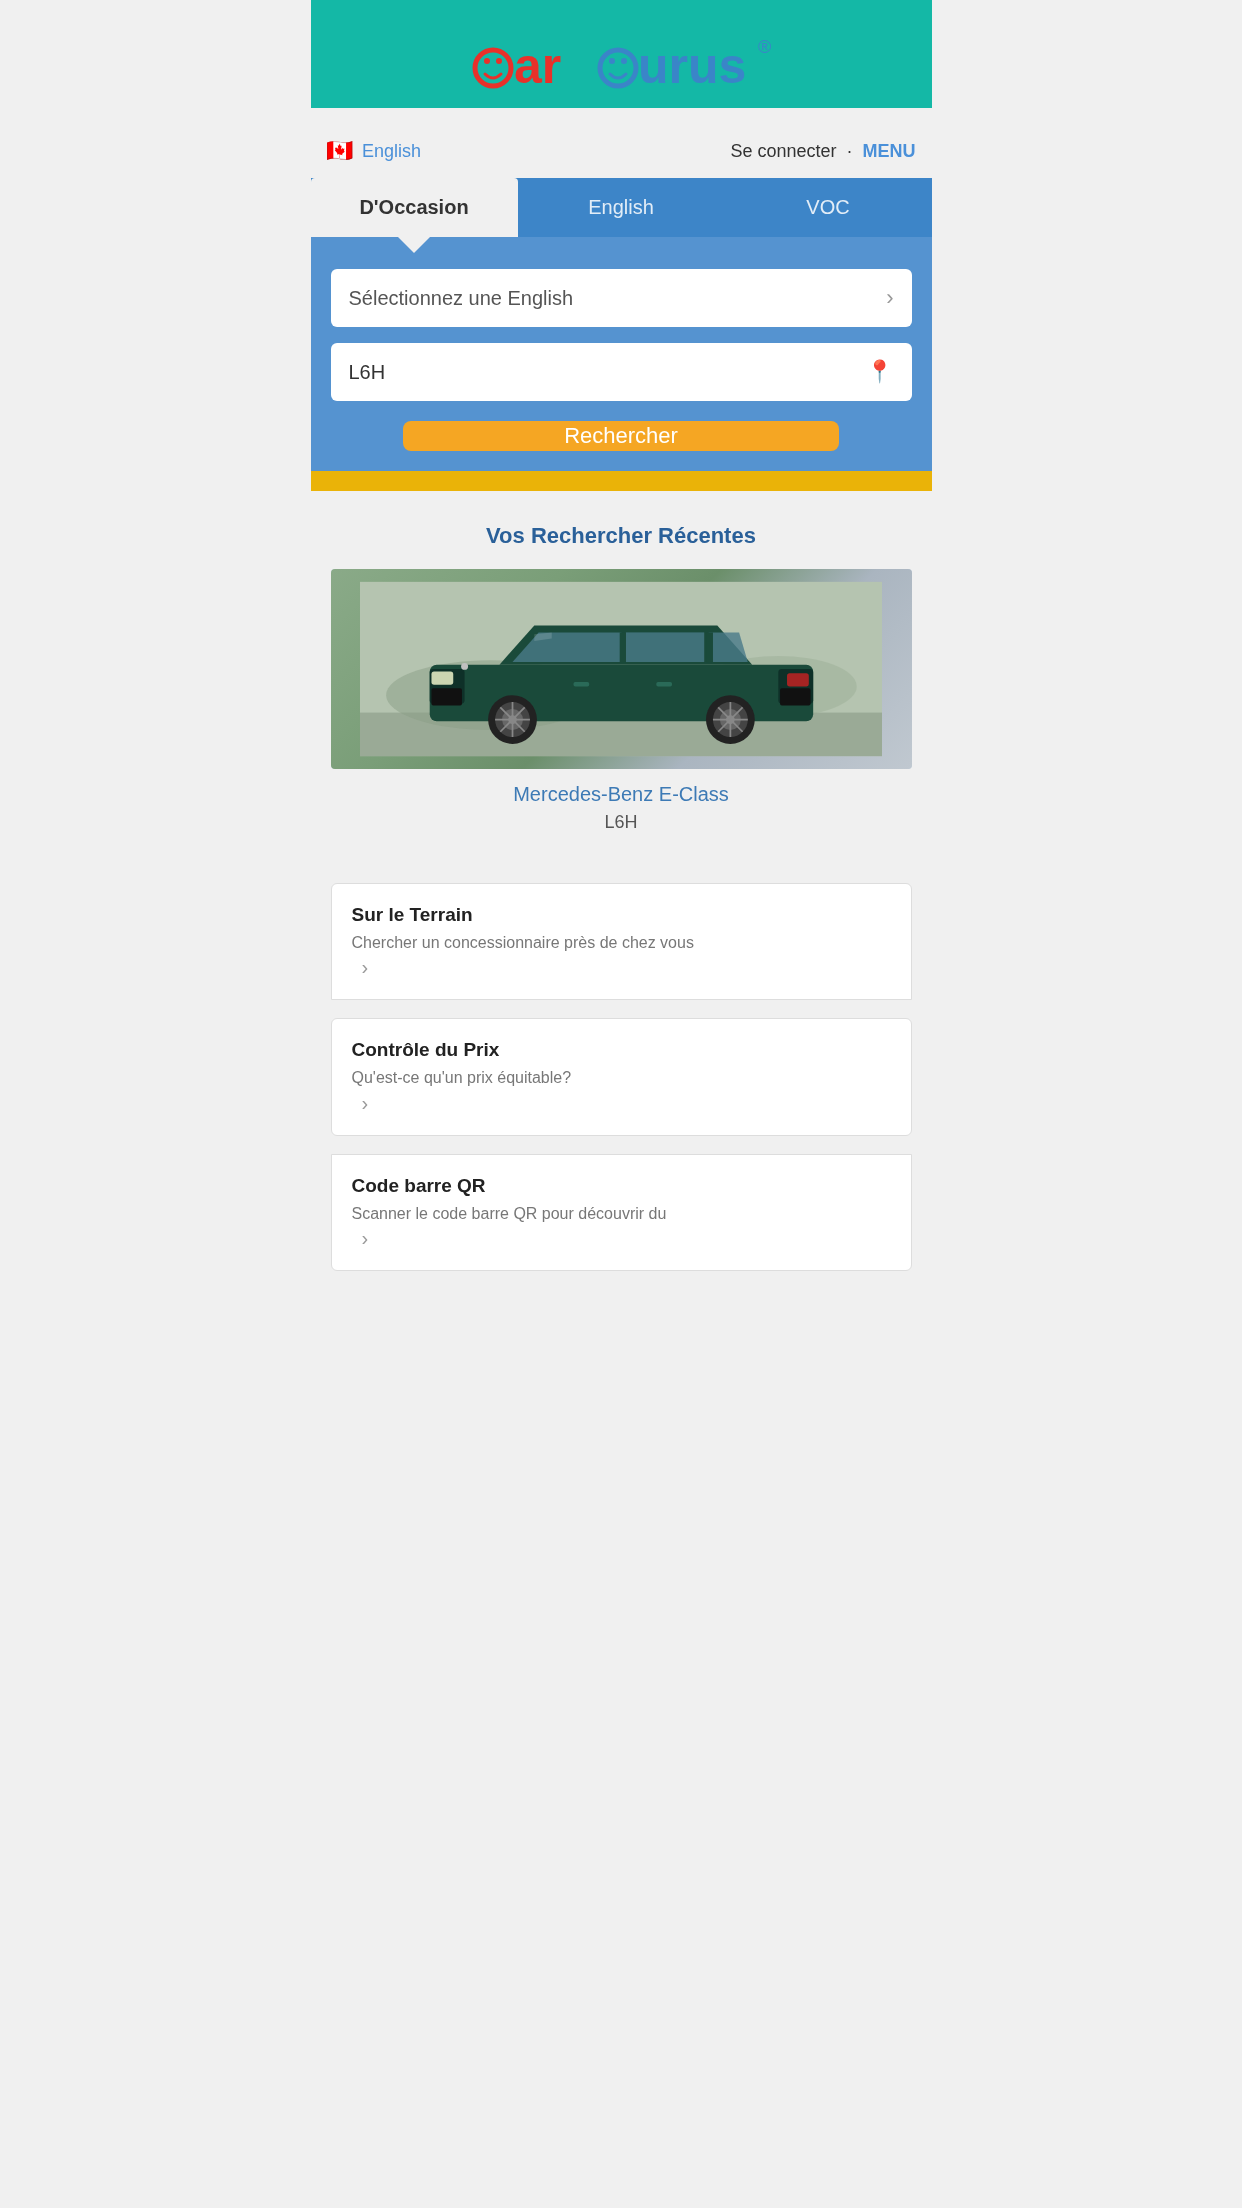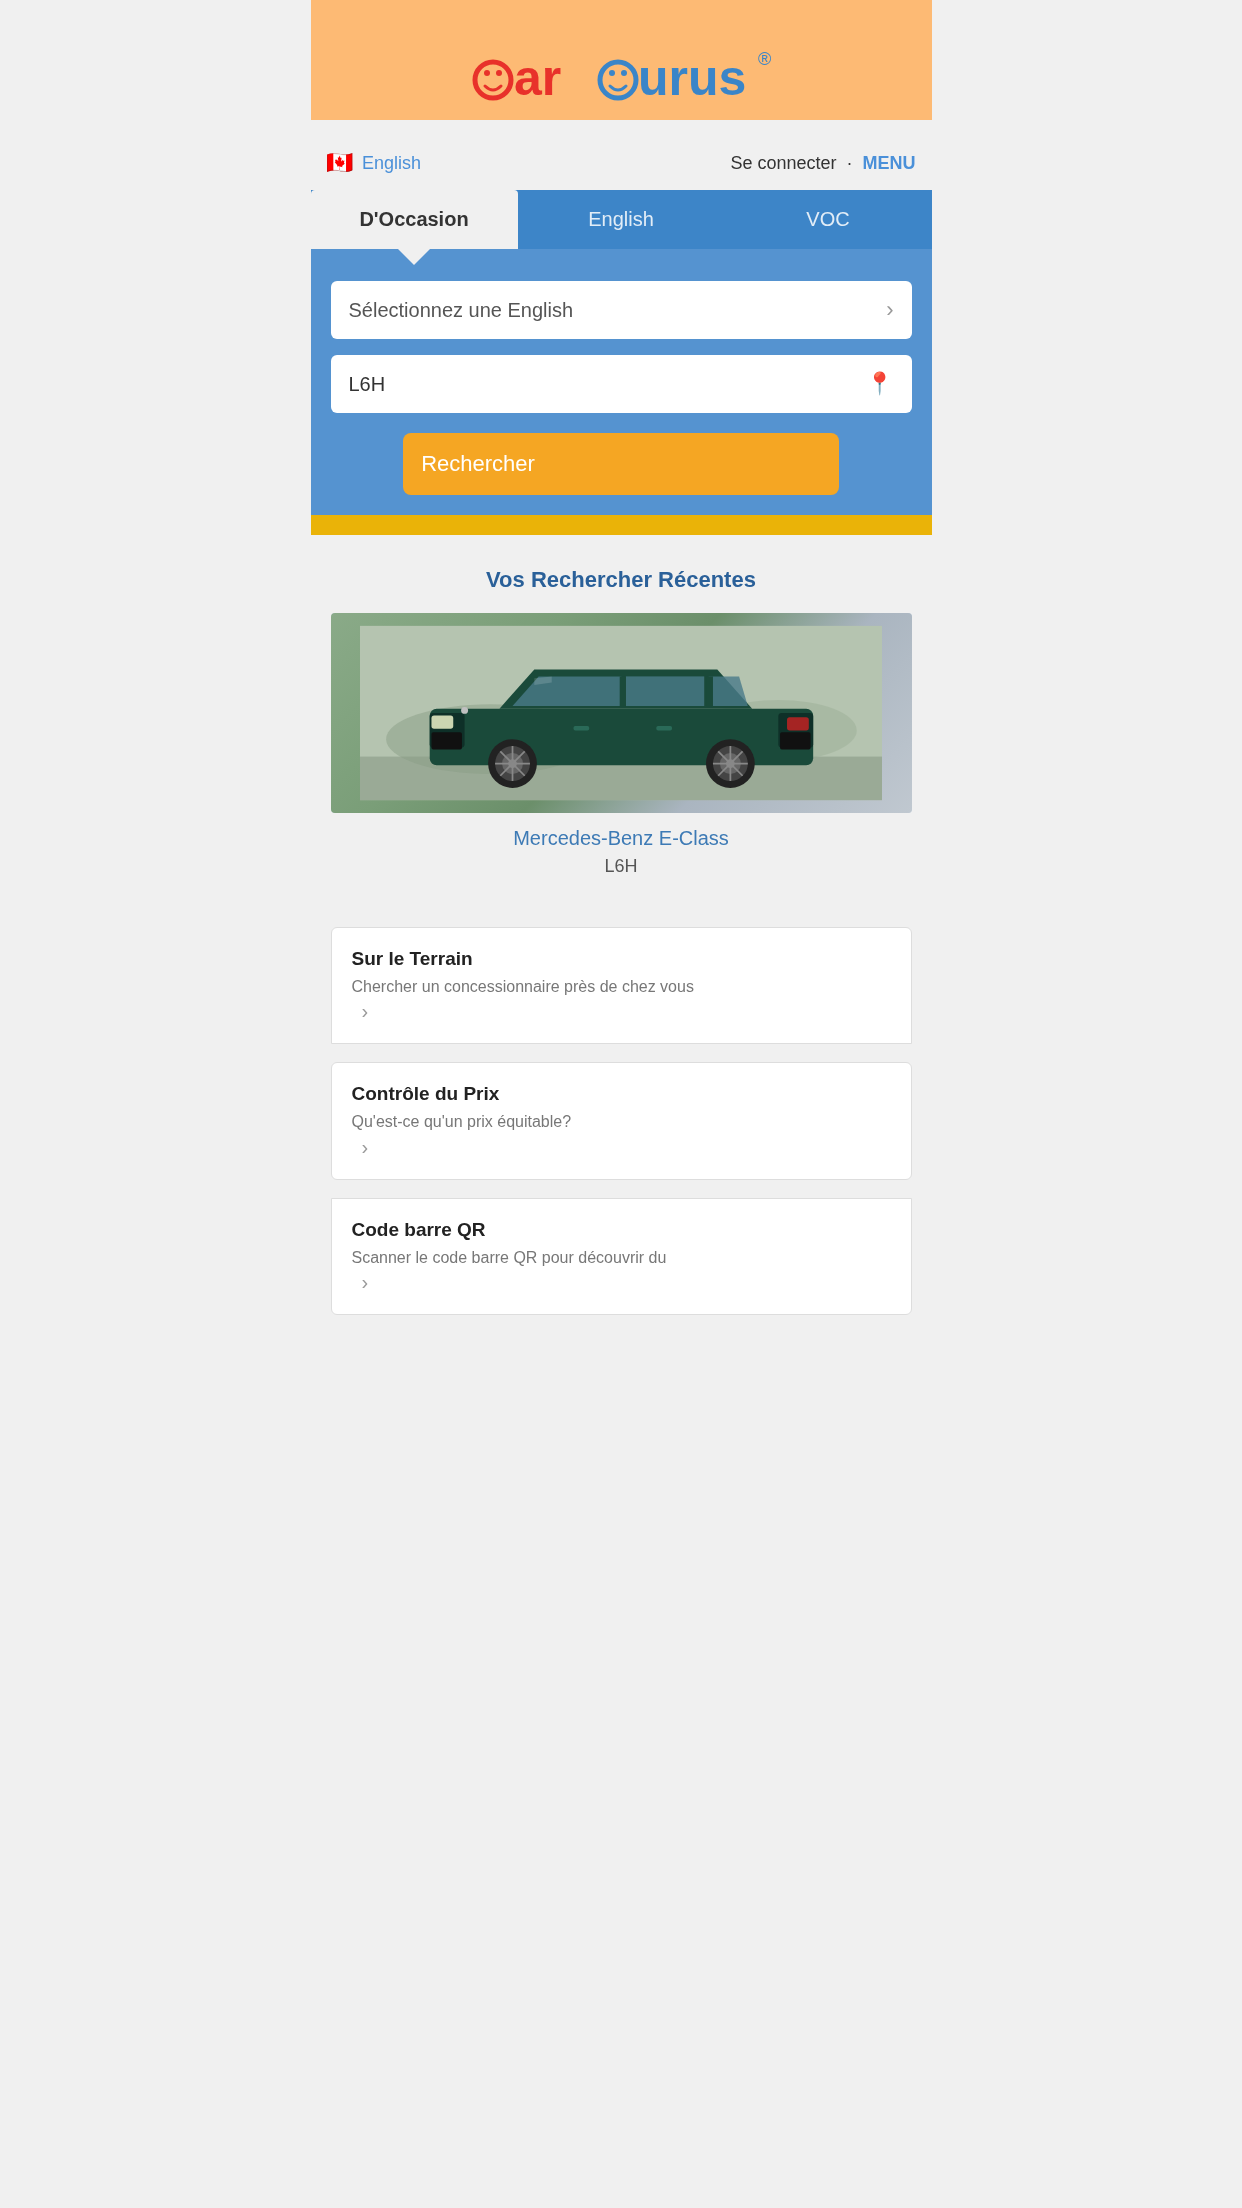--- a/index.html
+++ b/index.html
@@ -8,22 +8,22 @@
     body {
       background: #f0f0f0;
       font-family: -apple-system, BlinkMacSystemFont, 'Helvetica Neue', Arial, sans-serif;
       max-width: 621px;
       margin: 0 auto;
       min-height: 1104px;
     }
 
     
     .header {
-      background: #fdba74;
-      padding: 40px 16px 0;
+      background: #14b8a6;
+      padding: 28px 16px 0;
       text-align: left;
     }
 
     .logo-container {
       display: flex;
       justify-content: center;
       align-items: center;
       margin-bottom: 20px;
     }
 
@@ -166,25 +166,25 @@
     }
 
     .search-button {
       width: 75%;
       margin: 0 auto;
       display: block;
       background: #f5a623;
       color: white;
       border: none;
       border-radius: 8px;
-      padding: 18px;
+      padding: 2px;
       font-size: 22px;
       font-weight: 500;
       cursor: pointer;
-      text-align: left;
+      text-align: center;
     }
 
     
     .recent-section {
       padding: 32px 20px 20px;
       background: #f0f0f0;
     }
 
     .recent-title {
       text-align: center;

